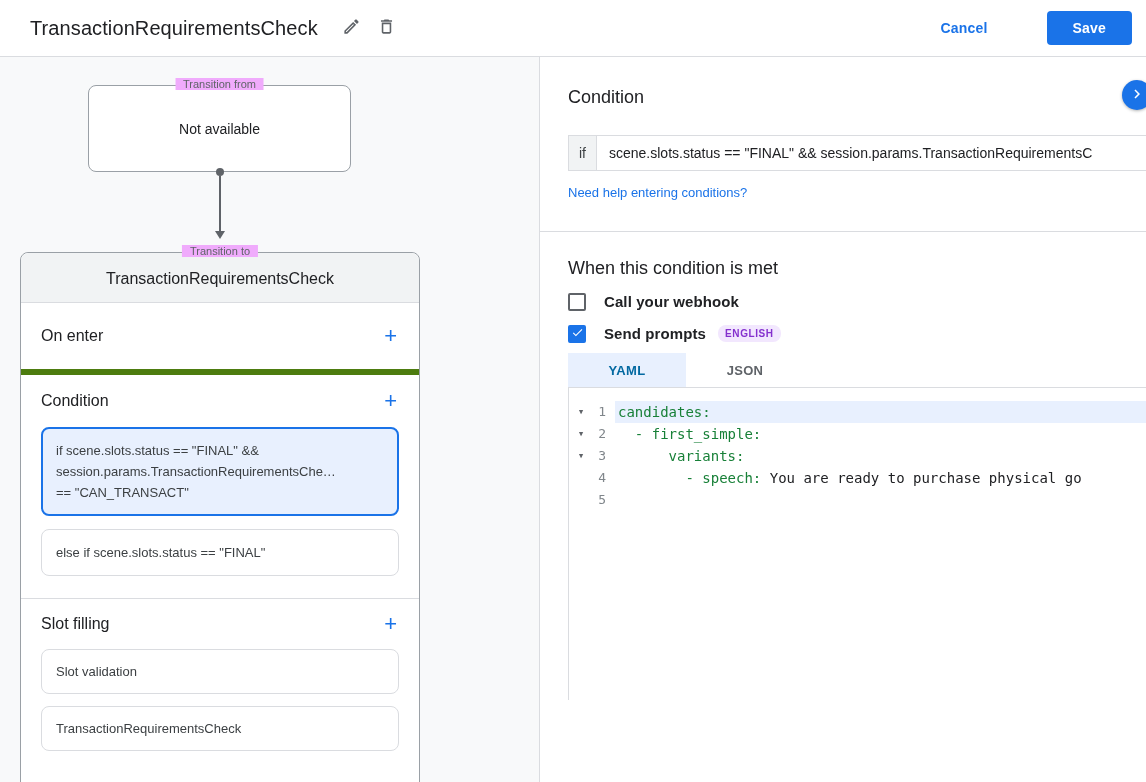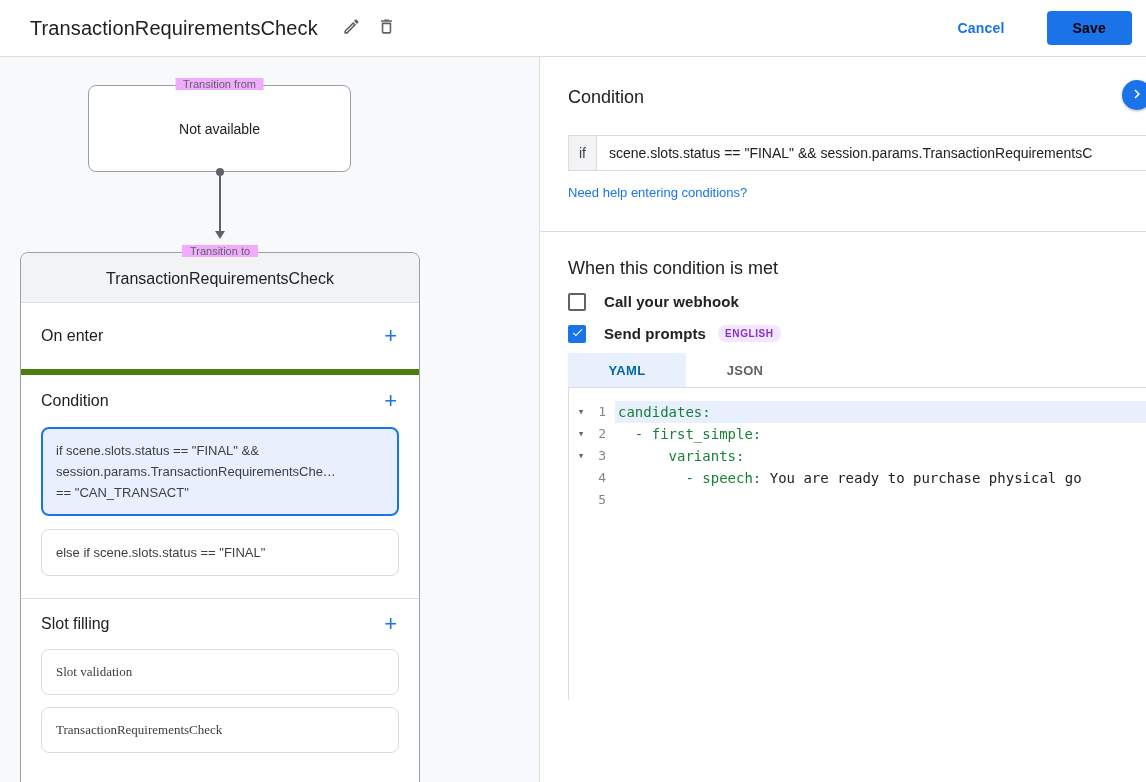--- a/index.html
+++ b/index.html
@@ -12,23 +12,23 @@
 
   
   .topbar {
     height: 57px; border-bottom: 1px solid #dadce0;
     display: flex; align-items: center; justify-content: space-between;
     padding: 0 14px 0 30px; background: #fff;
   }
   .topbar-left { display: flex; align-items: center; }
   .page-title { font-size: 20px; font-weight: 400; margin: 0 16px 0 0; letter-spacing: .1px; }
   .icon-btn { background: none; border: none; padding: 5px 8px; cursor: pointer; display: flex; align-items: center; }
-  .topbar-right { display: flex; align-items: center; gap: 36px; }
+  .topbar-right { display: flex; align-items: center; gap: 53px; }
   .text-btn { background: none; border: none; color: #1a73e8; font-size: 14px; font-weight: bold; cursor: pointer; font-family: inherit; letter-spacing: .2px; }
-  .primary-btn { background: #1a73e8; color: #000000; border: none; border-radius: 4px; font-size: 14px; font-weight: bold; padding: 9px 26px; cursor: pointer; font-family: inherit; letter-spacing: .2px; }
+  .primary-btn { background: #1a73e8; color: #ffffff; border: none; border-radius: 4px; font-size: 14px; font-weight: bold; padding: 9px 26px; cursor: pointer; font-family: inherit; letter-spacing: .2px; }
 
   .content { display: flex; height: 725px; }
 
   
   .graph-panel {
     width: 540px; min-width: 540px; background: #f8f9fa;
     border-right: 1px solid #dadce0; position: relative; overflow: hidden;
   }
   .float-label {
     position: absolute; top: -8px; left: 50%; transform: translateX(-50%);
@@ -66,21 +66,21 @@
 
   .cond-list { padding: 0 20px 22px; border-bottom: 1px solid #dadce0; }
   .cond-item {
     border: 1px solid #dadce0; border-radius: 8px; background: #fff;
     padding: 12px 14px; font-size: 13px; line-height: 21px; color: #3c4043;
     margin-bottom: 13px; cursor: pointer;
   }
   .cond-item:last-child { margin-bottom: 0; }
   .cond-item.selected { border: 2px solid #1a73e8; background: #e8f0fe; padding: 11px 13px; }
 
-  .slot-list { padding: 0 20px 14px; font-family: Liberation Serif, serif; }
+  .slot-list { padding: 0 20px 14px; }
   .slot-item {
     border: 1px solid #dadce0; border-radius: 8px; background: #fff;
     padding: 14px; font-size: 13px; color: #3c4043; margin-bottom: 12px; cursor: pointer;
   }
 
   
   .detail-panel { flex: 1; position: relative; padding-left: 28px; overflow: hidden; background: #fff; }
   .collapse-btn {
     position: absolute; top: 23px; right: -6px; width: 30px; height: 30px;
     border-radius: 50%; background: #1a73e8; border: none; cursor: pointer;

